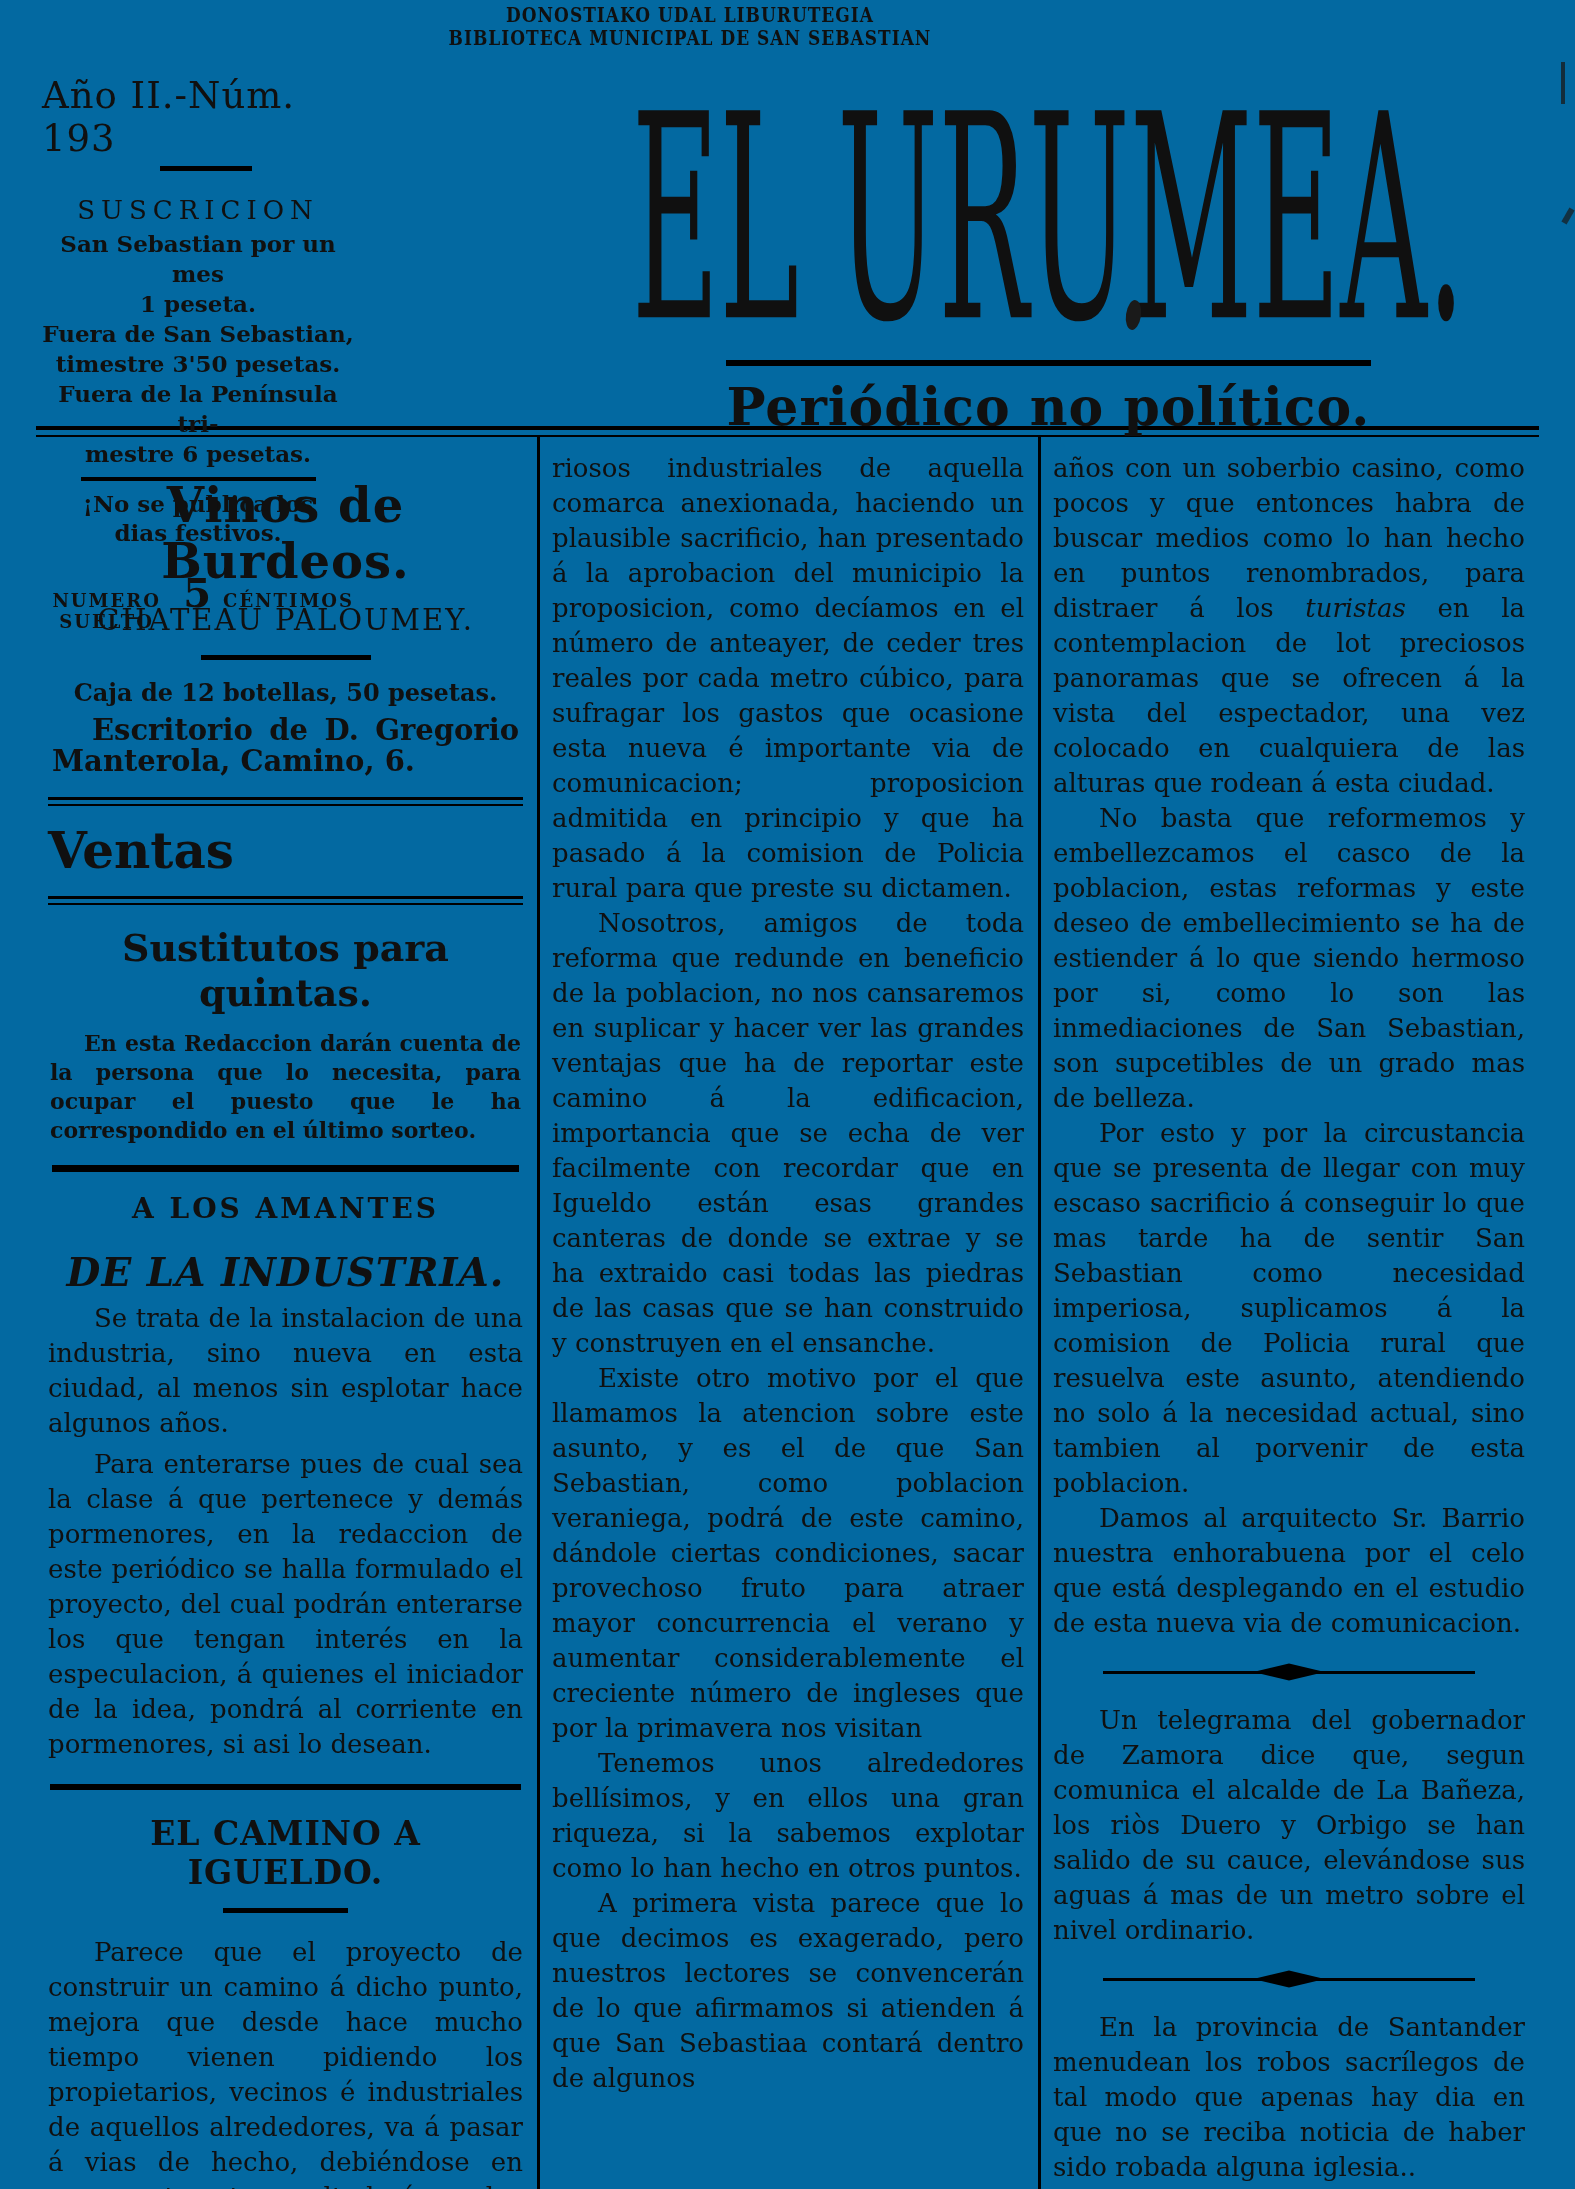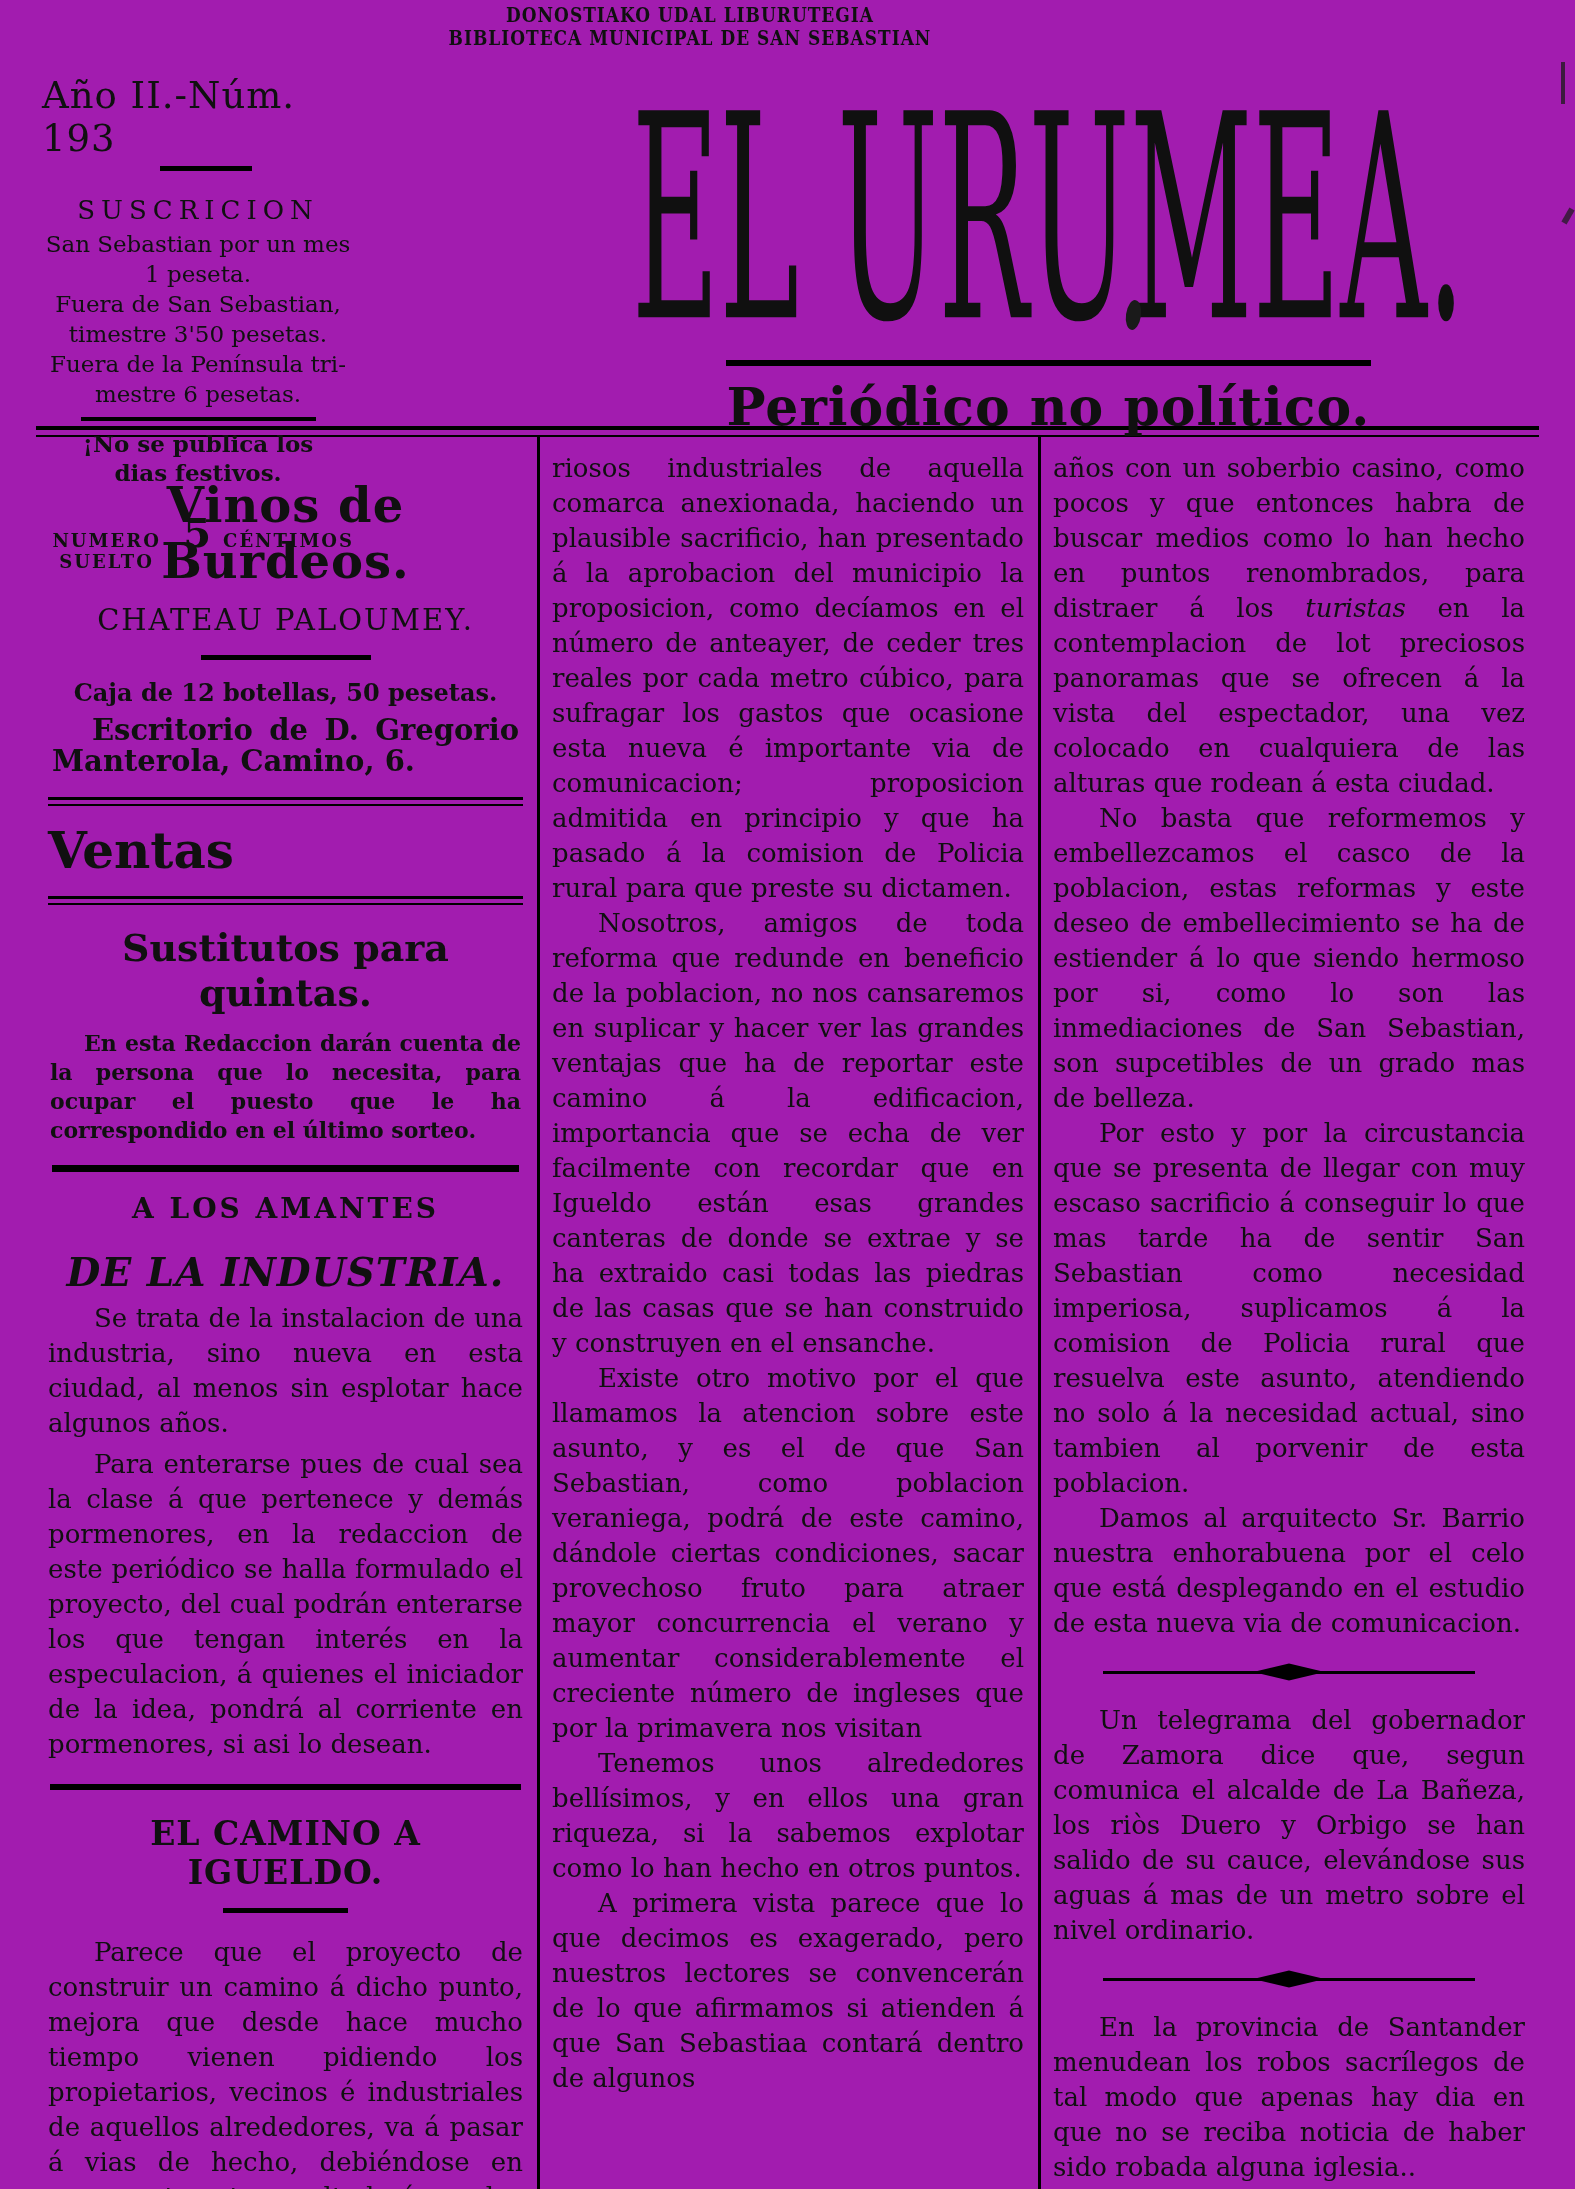--- a/index.html
+++ b/index.html
@@ -1,19 +1,19 @@
 <!DOCTYPE html>
 <html><head>
 <meta charset="utf-8">
 <style>
   html,body{margin:0;padding:0;background:#888;}
   .page{
     position:relative;
     width:1575px;height:2189px;
-    background:#a21caf;
+    background:#0369a1;
     color:#101010;
     font-family:"DejaVu Serif", serif;
     overflow:hidden;
   }
   
   .stamp{
     padding-top:6px;
     width:760px;
     margin:0 auto 0 310px;
     text-align:center;
@@ -27,21 +27,21 @@
   .header{
     display:grid;
     grid-template-columns:312px 1fr 345px;
     padding:8px 42px 0 42px;
     height:372px;
   }
   .h-left{padding-top:20px;text-align:center;}
   .issue{font-size:37px;font-weight:normal;letter-spacing:1px;text-align:left;}
   .issue-rule{width:92px;height:5px;background:#000;margin:6px auto 0 118px;}
   .sus-head{margin-top:24px;font-size:26px;letter-spacing:6px;}
-  .h-small{font-size:23px;font-weight:normal;line-height:30px;}
+  .h-small{font-size:23px;font-weight:bold;line-height:30px;}
   .h-small-block{margin-top:4px;}
   .mid-rule{width:235px;height:4px;background:#000;margin:8px auto 8px auto;}
   .h-note{width:270px;margin:2px auto 0 auto;font-size:23px;font-weight:bold;line-height:29px;text-align:center;}
   .price-row{margin-top:26px;display:flex;align-items:baseline;justify-content:center;gap:12px;}
   .price-label,.price-unit{font-size:18px;font-weight:bold;letter-spacing:2px;}
   .price-value{font-size:40px;font-weight:bold;line-height:1;}
   
   .h-center{text-align:center;overflow:visible;}
   .masthead-title{
     font-size:200px;

